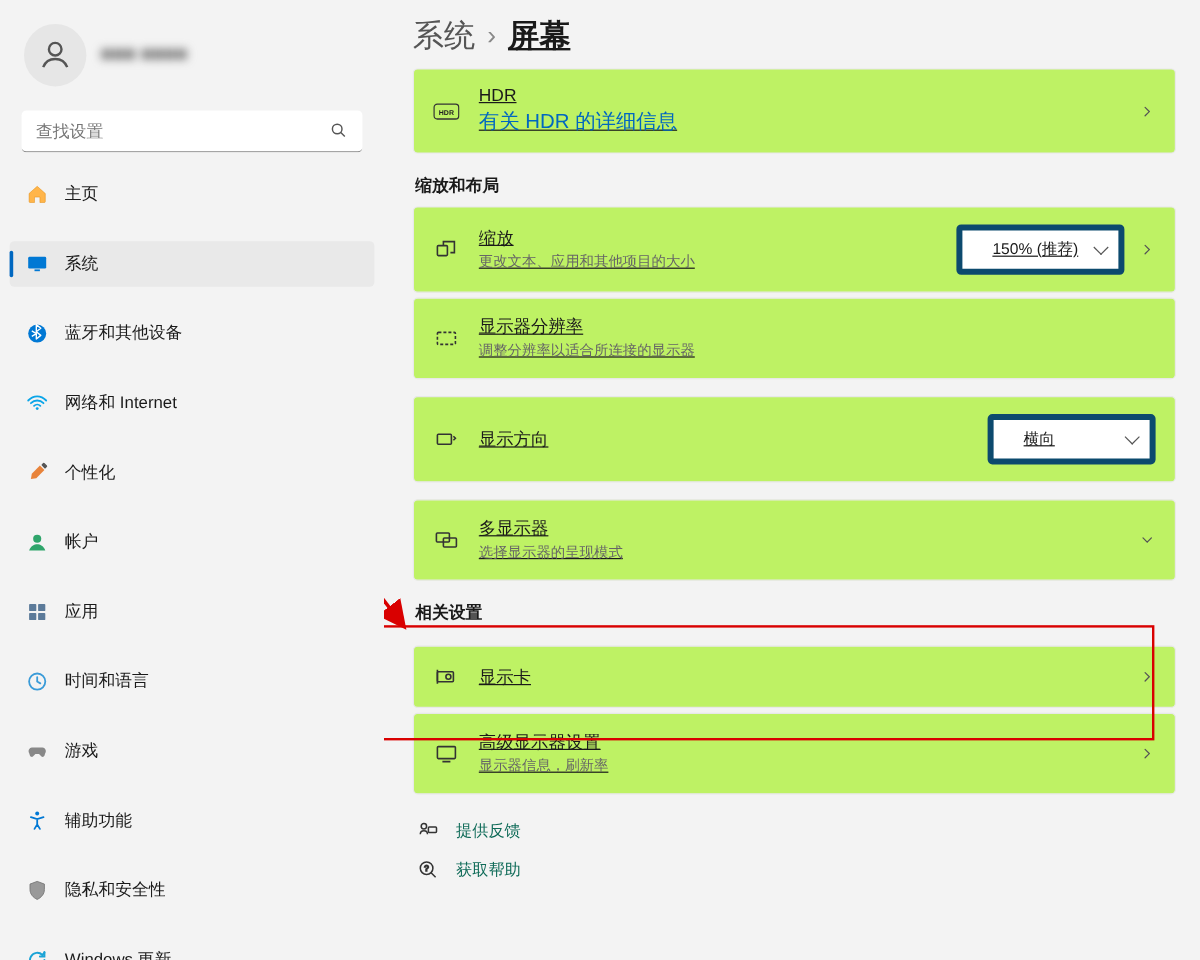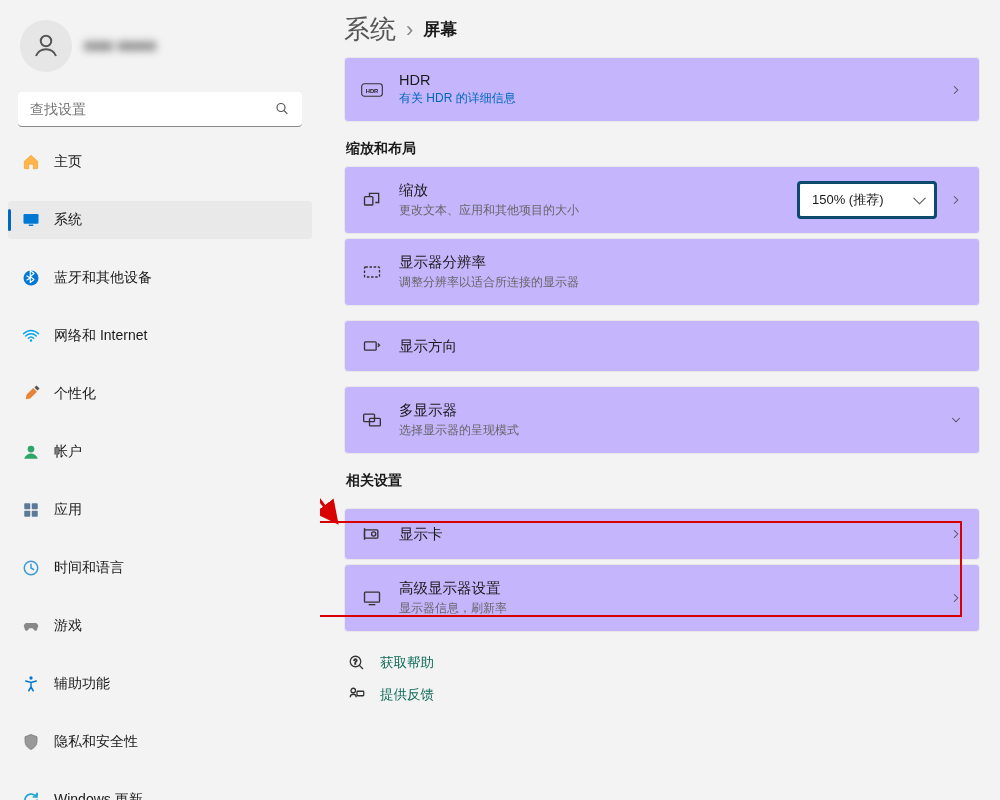--- a/index.html
+++ b/index.html
@@ -14,31 +14,31 @@
 .nav { display: flex; flex-direction: column; gap: 20px; }
 .nav-item { display: flex; align-items: center; gap: 14px; padding: 10px 14px; border-radius: 4px; cursor: pointer; position: relative; }
 .nav-item.active { background: #e9e9e9; }
 .nav-item.active::before { content: ""; position: absolute; left: 0; top: 8px; bottom: 8px; width: 3px; background: #0067c0; border-radius: 2px; }
 .nav-icon { width: 18px; height: 18px; display: flex; align-items: center; justify-content: center; flex-shrink: 0; }
 .nav-label { font-size: 14px; }
 .main { flex: 1; padding: 12px 20px 0 24px; overflow-y: auto; }
 .breadcrumb { display: flex; align-items: center; gap: 10px; margin-bottom: 10px; }
 .breadcrumb .crumb1 { font-size: 26px; font-weight: 400; color: #555; }
 .breadcrumb .sep { font-size: 22px; color: #888; }
-.breadcrumb .crumb2 { font-size: 17px; font-weight: 600; }
+.breadcrumb .crumb2 { font-size: 26px; font-weight: 600; text-decoration: underline; }
 .section-title { font-size: 14px; font-weight: 700; margin: 18px 0 8px 2px; }
 .cards { display: flex; flex-direction: column; gap: 4px; }
-.card { background: #c4b5fd; border: 1px solid #e8e8e8; border-radius: 4px; display: flex; align-items: center; padding: 14px 16px; gap: 16px; cursor: pointer; }
+.card { background: #bef264; border: 1px solid #e8e8e8; border-radius: 4px; display: flex; align-items: center; padding: 14px 16px; gap: 16px; cursor: pointer; text-decoration: underline; }
 .card-icon { width: 22px; height: 22px; display: flex; align-items: center; justify-content: center; flex-shrink: 0; }
 .card-body { flex: 1; display: flex; flex-direction: column; gap: 2px; }
 .card-title { font-size: 14.5px; }
 .card-sub { font-size: 12px; color: #666; }
-.card-link { font-size: 12px; color: #0067c0; }
+.card-link { font-size: 17px; color: #0067c0; }
 .card-right { display: flex; align-items: center; gap: 12px; }
-.dropdown { border: 3px solid #0c4a6e; border-radius: 4px; padding: 7px 30px 7px 12px; font-size: 13px; background: #fff; position: relative; min-width: 140px; }
+.dropdown { border: 5px solid #0c4a6e; border-radius: 4px; padding: 7px 30px 7px 25px; font-size: 13px; background: #fff; position: relative; min-width: 140px; }
 .dropdown::after { content: ""; position: absolute; right: 10px; top: 50%; width: 8px; height: 8px; border-right: 1.5px solid #555; border-bottom: 1.5px solid #555; transform: translateY(-70%) rotate(45deg); }
 .chevron { width: 14px; height: 14px; }
 .highlight-box { position: absolute; border: 2.5px solid #d90000; pointer-events: none; }
 .arrow-annot { position: absolute; pointer-events: none; }
 .footer-links { margin-top: 22px; display: flex; flex-direction: column; gap: 14px; padding-left: 4px; }
 .footer-link { display: flex; align-items: center; gap: 14px; color: #0f6b58; font-size: 13.5px; cursor: pointer; }
 .footer-link .lnk-icon { width: 18px; height: 18px; color: #333; }
 </style>
 </head>
 <body>
@@ -240,20 +240,23 @@
     <div class="card" style="margin-top:10px;">
       <span class="card-icon">
           <svg viewBox="0 0 24 24" width="20" height="20" fill="none" stroke="#333" stroke-width="1.6">
             <rect x="3" y="7" width="14" height="10" rx="1"></rect>
             <path d="M19 9l2 2-2 2"></path>
           </svg>
         </span>
       <div class="card-body">
         <div class="card-title">显示方向</div>
       </div>
+      <div class="card-right">
+        <div class="dropdown"><span>横向</span></div>
+      </div>
     </div>
 
     <div class="card" style="margin-top:10px;">
       <span class="card-icon">
           <svg viewBox="0 0 24 24" width="20" height="20" fill="none" stroke="#333" stroke-width="1.6">
             <rect x="2" y="5" width="13" height="9" rx="1"></rect>
             <rect x="9" y="10" width="13" height="9" rx="1"></rect>
           </svg>
         </span>
       <div class="card-body">
@@ -302,35 +305,35 @@
       </div>
       <div class="card-right">
         <svg class="chevron" viewBox="0 0 24 24">
             <path d="M9 6l6 6-6 6" fill="none" stroke="#555" stroke-width="1.8" stroke-linecap="round"></path>
           </svg>
       </div>
     </div>
   </div>
 
   <div class="footer-links">
+    <div class="footer-link">
+      <span class="lnk-icon"><svg viewBox="0 0 24 24" width="18" height="18" fill="none" stroke="#333" stroke-width="1.7">
+            <circle cx="7" cy="6" r="3"></circle>
+            <path d="M3 15c0-3 2-4 4-4s4 1 4 4"></path>
+            <rect x="12" y="7" width="9" height="6" rx="1"></rect>
+          </svg></span>
+      <span>提供反馈</span>
+    </div>
     <div class="footer-link">
       <span class="lnk-icon"><svg viewBox="0 0 24 24" width="18" height="18" fill="none" stroke="#333" stroke-width="1.7">
             <circle cx="10" cy="10" r="7"></circle>
             <line x1="15" y1="15" x2="20" y2="20"></line>
             <text x="10" y="13" text-anchor="middle" font-size="9" fill="#333">?</text>
           </svg></span>
       <span>获取帮助</span>
-    </div>
-    <div class="footer-link">
-      <span class="lnk-icon"><svg viewBox="0 0 24 24" width="18" height="18" fill="none" stroke="#333" stroke-width="1.7">
-            <circle cx="7" cy="6" r="3"></circle>
-            <path d="M3 15c0-3 2-4 4-4s4 1 4 4"></path>
-            <rect x="12" y="7" width="9" height="6" rx="1"></rect>
-          </svg></span>
-      <span>提供反馈</span>
     </div>
   </div>
 
   <div class="highlight-box" style="left:-8px; top:521px; width:650px; height:96px;"></div>
   <svg class="arrow-annot" style="left:-40px; top:450px;" width="80" height="90" viewBox="0 0 80 90">
     <defs>
         <marker id="ah" markerWidth="8" markerHeight="8" refX="6" refY="4" orient="auto">
           <path d="M0,0 L8,4 L0,8 z" fill="#d90000"></path>
         </marker>
       </defs>

